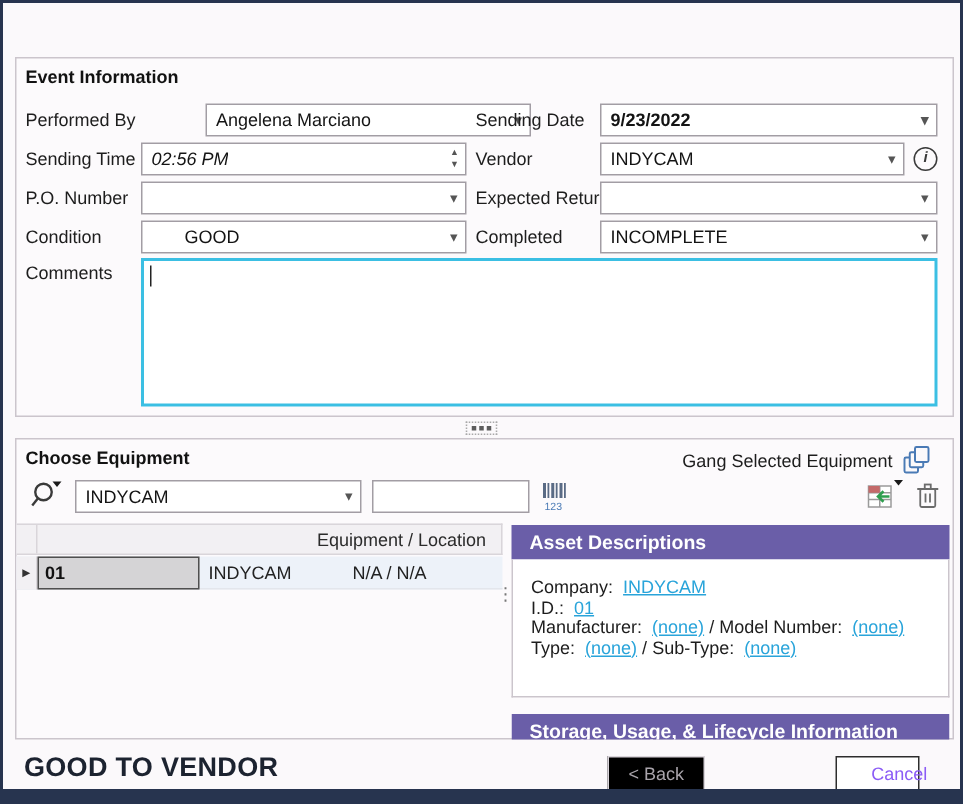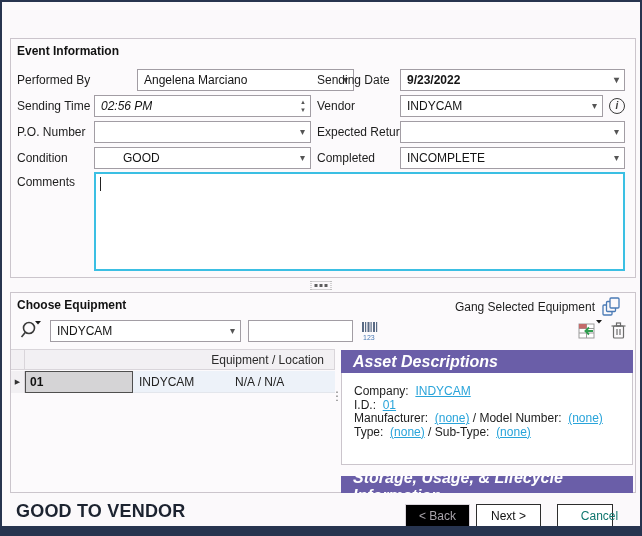--- a/index.html
+++ b/index.html
@@ -73,32 +73,32 @@
   .row-arrow::after { content:"▶"; }
   .id-cell {
     position:absolute; left:14px; top:0; width:108px; height:22px;
     background:#d5d4d6; border:1px solid #4f4f4f; font-weight:bold; color:#111;
     display:flex; align-items:center; padding-left:4px;
   }
   .cell-company { position:absolute; left:128px; top:0; height:22px; display:flex; align-items:center; color:#222; }
   .cell-location { position:absolute; left:224px; top:0; height:22px; display:flex; align-items:center; color:#222; }
   
   .asset-panel { position:absolute; left:330px; top:57px; width:292px; }
-  .purple-hdr { background:#6a5ea8; color:#fff; font-size:16px; font-weight:bold; height:23px; display:flex; align-items:center; padding-left:12px;font-style:italic; }
+  .purple-hdr { background:#6a5ea8; color:#fff; font-size:13px; font-weight:bold; height:23px; display:flex; align-items:center; padding-left:12px; }
   .asset-body { background:#fff; border:1px solid #cbc5cc; border-top:none; height:92px; padding:12px 6px 0 12px; font-size:12px; color:#1d1d1d; }
   .asset-body .al { line-height:13.5px; white-space:nowrap; }
   .asset-body a { color:#29a4da; text-decoration:underline; cursor:pointer; }
   .storage-hdr { position:absolute; left:330px; top:183px; width:292px; height:17px; overflow:hidden; }
   .storage-hdr .purple-hdr { height:22px; }
   
   .footer-title { position:absolute; left:14px; top:499px; font-size:18px; font-weight:bold; color:#1c2330; letter-spacing:0.2px; }
   .btn { position:absolute; top:502px; height:23px; font-size:12px; display:flex; align-items:center; justify-content:center; cursor:default; }
   .btn-back { left:403px; width:65px; background:#000000; border:1px solid #d9d4da; color:#a9a4ab; }
   .btn-next { left:474px; width:65px; background:#fff; border:1px solid #2d2d2d; color:#111; }
-  .btn-cancel { left:555px; width:56px; background:#fff; border:1px solid #2d2d2d; color:#0f766e;padding-left:29px; }
+  .btn-cancel { left:555px; width:56px; background:#fff; border:1px solid #2d2d2d; color:#8b5cf6;padding-left:29px; }
   .bottom-bar { position:absolute; left:0; right:0; bottom:0; height:8px; background:#27344f; }
 </style>
 </head>
 <body>
 
 <div class="window">
 
 
   <div class="groupbox" id="event-box">
     <div class="gb-heading">Event Information</div>
@@ -272,17 +272,16 @@
         </div>
       </div>
     </div>
     <div class="storage-hdr">
       <div class="purple-hdr">Storage, Usage, &amp; Lifecycle Information</div>
     </div>
   </div>
 
   <div class="footer-title">GOOD TO VENDOR</div>
   <div class="btn btn-back">&lt; Back</div>
-  <div class="btn btn-next">Next &gt;</div>
   <div class="btn btn-cancel">Cancel</div>
 
   <div class="bottom-bar"></div>
 </div>
 
 </body></html>

